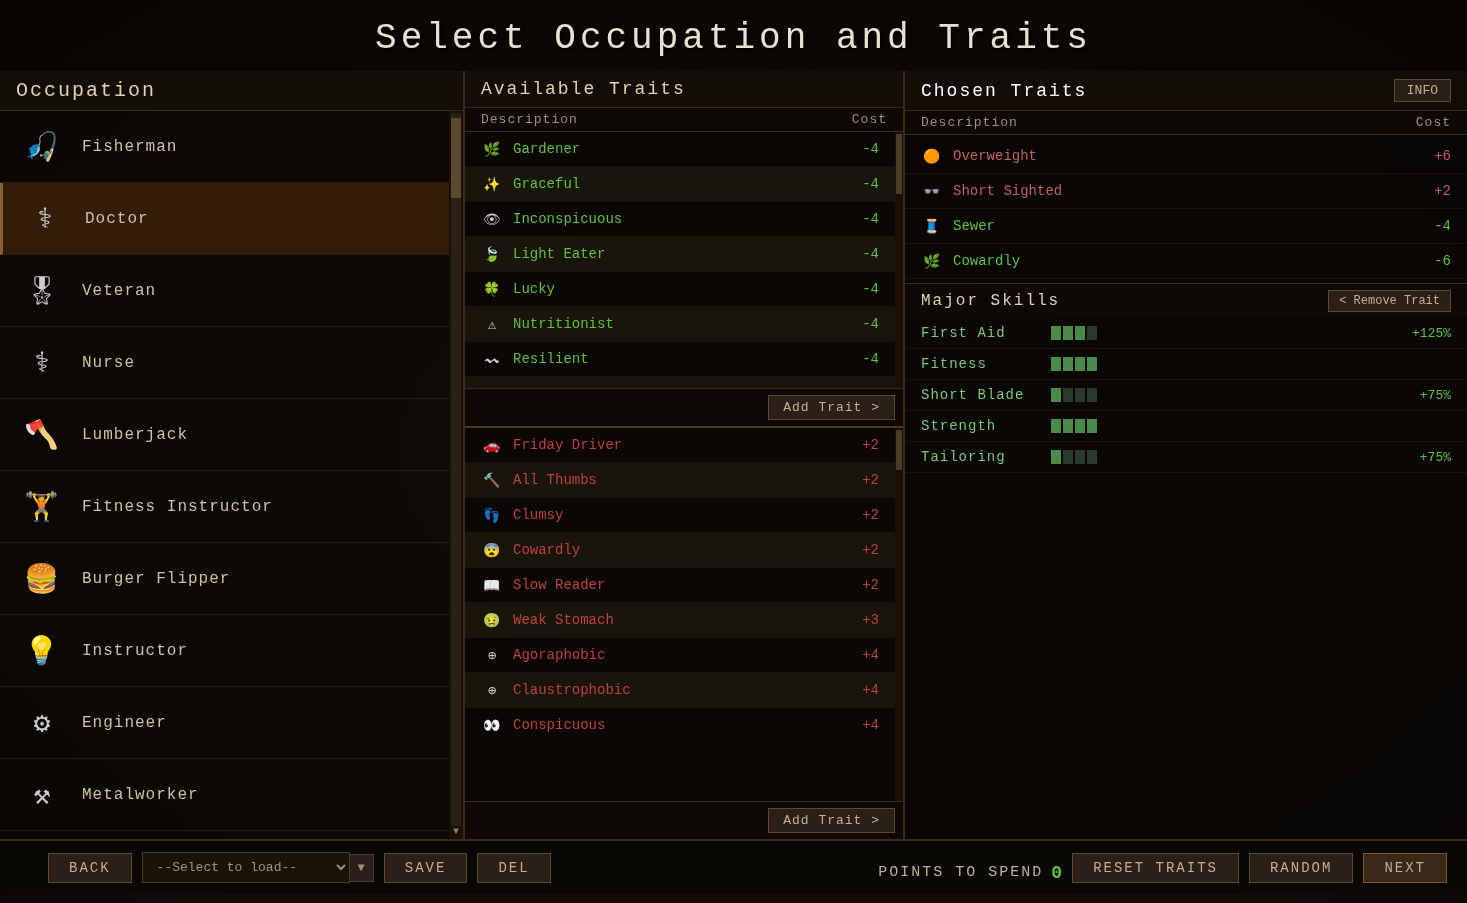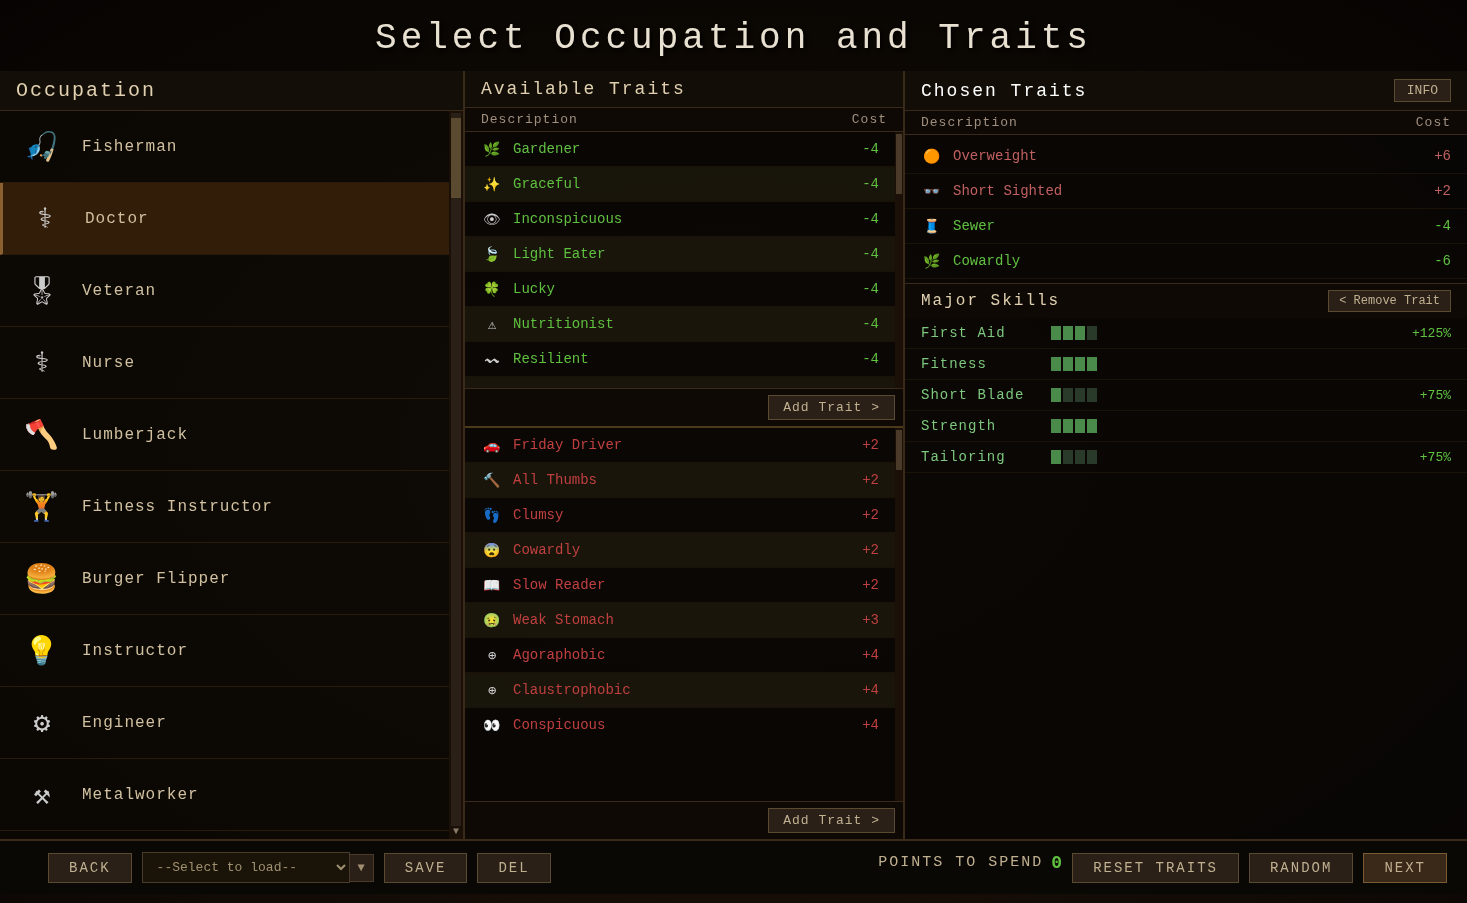--- a/index.html
+++ b/index.html
@@ -302,21 +302,21 @@
       padding: 0 20px;
     }
     .footer-left {
       display: flex;
       align-items: center;
       gap: 10px;
       margin-left: 28px;
     }
     .footer-right {
       display: flex;
-      align-items: flex-start;
+      align-items: flex-end;
       gap: 10px;
     }
     .btn-footer {
       background: #2a2018;
       border: 1px solid #5a4a30;
       color: #c0b090;
       padding: 6px 20px;
       font-family: 'Courier New', monospace;
       font-size: 14px;
       cursor: pointer;

